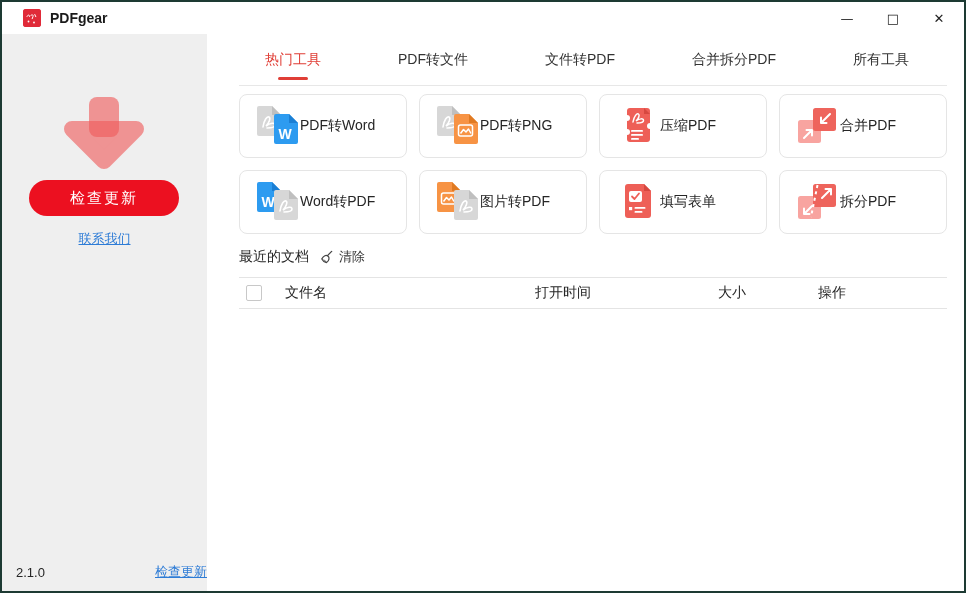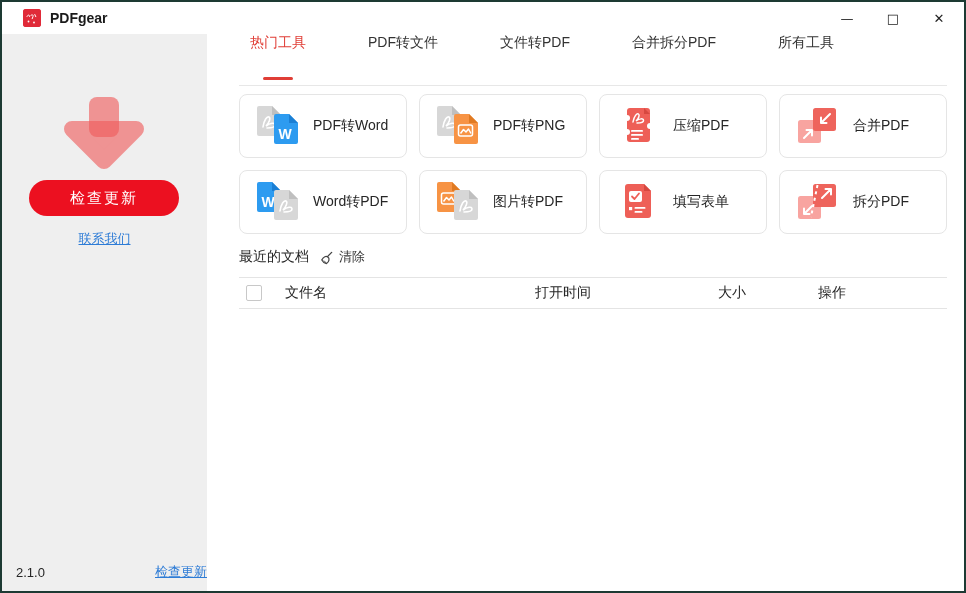--- a/index.html
+++ b/index.html
@@ -54,45 +54,45 @@
     position:absolute; left:14px; right:0; bottom:10px;
     display:flex; justify-content:space-between; align-items:center;
   }
   .version { font-size:13px; color:#262626; }
 
   
   .tabs {
     height:52px; flex:0 0 52px; display:flex; align-items:stretch; gap:58px;
     padding-left:9px; border-bottom:1px solid #e7e7e7;
   }
-  .tab { position:relative; display:flex; font-size:14px;
-         color:#333; cursor:pointer; padding:0 2px; }
+  .tab { position:relative; display:flex; align-items:center; font-size:14px;
+         color:#333; cursor:pointer; padding:0 2px;margin-left:15px; }
   .tab.active { color:#e03e36; }
   .tab.active::after {
     content:""; position:absolute; left:50%; transform:translateX(-50%);
     bottom:5px; width:30px; height:3px; border-radius:2px; background:#e03e36;
   }
 
   
   .tools-grid {
     margin-top:8px; display:grid; grid-template-columns:repeat(4,168px);
     gap:12px;
   }
   .card {
     height:64px; border:1px solid #e5e5e5; border-radius:8px; background:#fff;
     display:flex; align-items:center; padding-left:16px; cursor:pointer;
   }
   .card-icon { width:44px; height:40px; flex:0 0 44px; }
-  .card-label { margin-left:13px; font-size:14px; color:#262626; }
+  .card-label { font-size:14px; color:#262626; }
 
   
   .recent-header { margin-top:14px; display:flex; align-items:center; }
   .recent-title { font-size:14px; color:#262626; }
   .clear-btn {
-    margin-left:10px; display:flex; align-items:flex-end; gap:5px;
+    margin-left:10px; display:flex; align-items:center; gap:5px;
     border:none; background:transparent; font-size:13px; color:#333;
     cursor:pointer; font-family:Liberation Sans, sans-serif;
   }
   .table-header {
     margin-top:11px; height:32px; display:flex; align-items:center;
     border-top:1px solid #e4e4e4; border-bottom:1px solid #e4e4e4;
     font-size:14px; color:#262626;
   }
   .col-check { width:46px; display:flex; align-items:center; padding-left:7px; }
   .checkbox { width:16px; height:16px; border:1px solid #c8c8c8; border-radius:2px;

